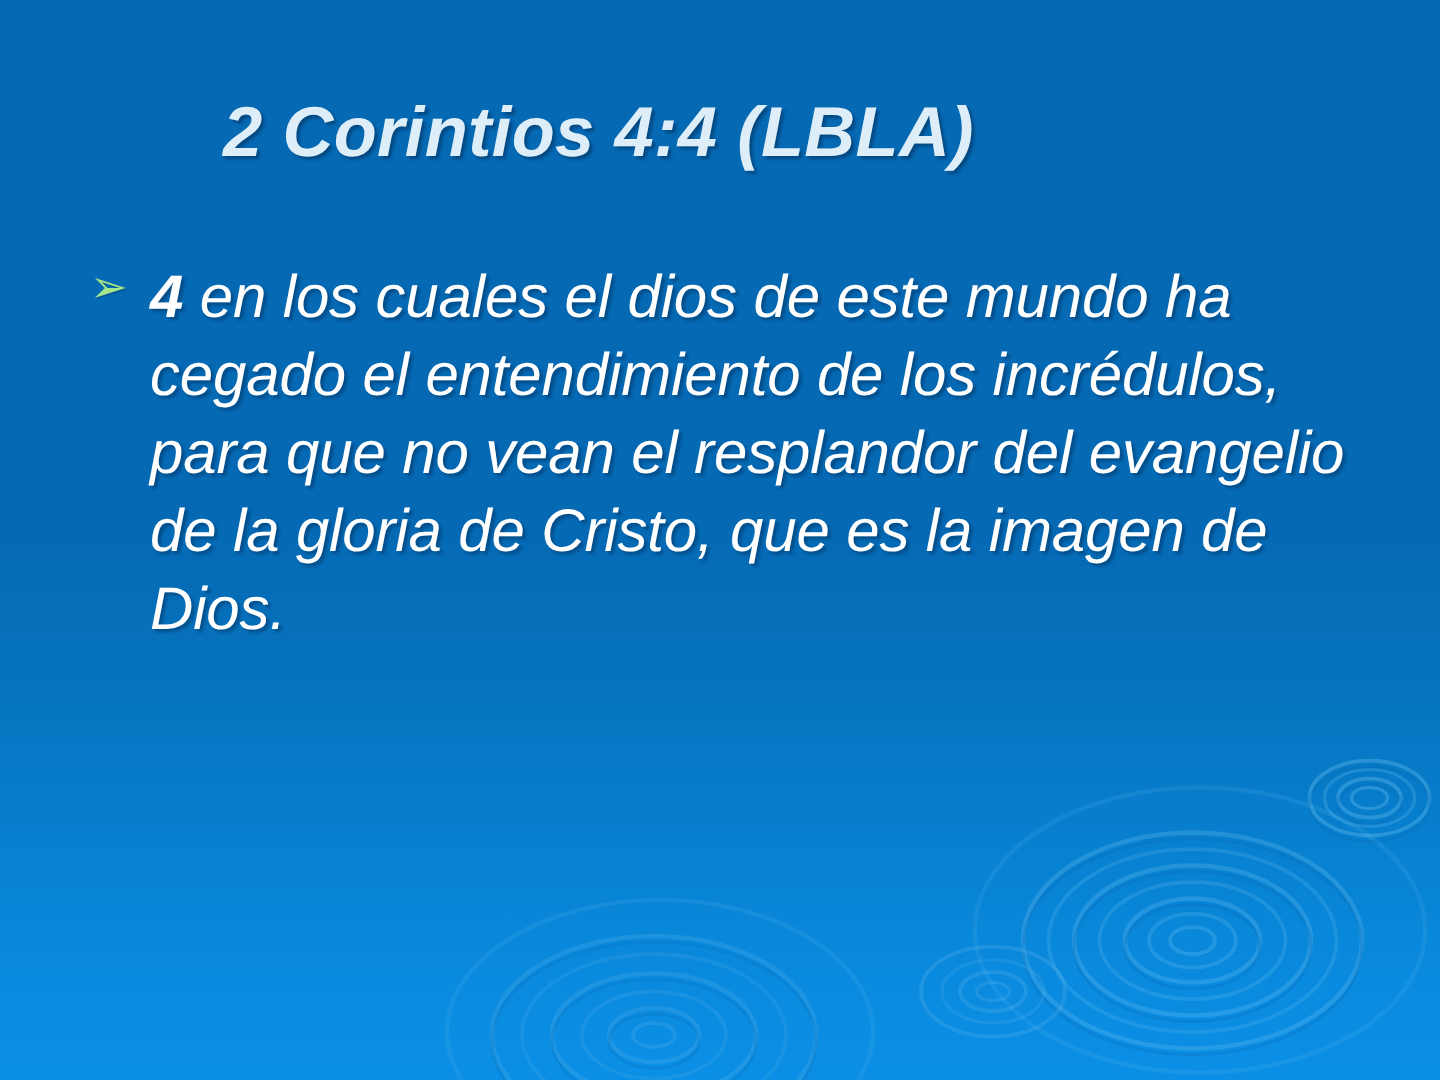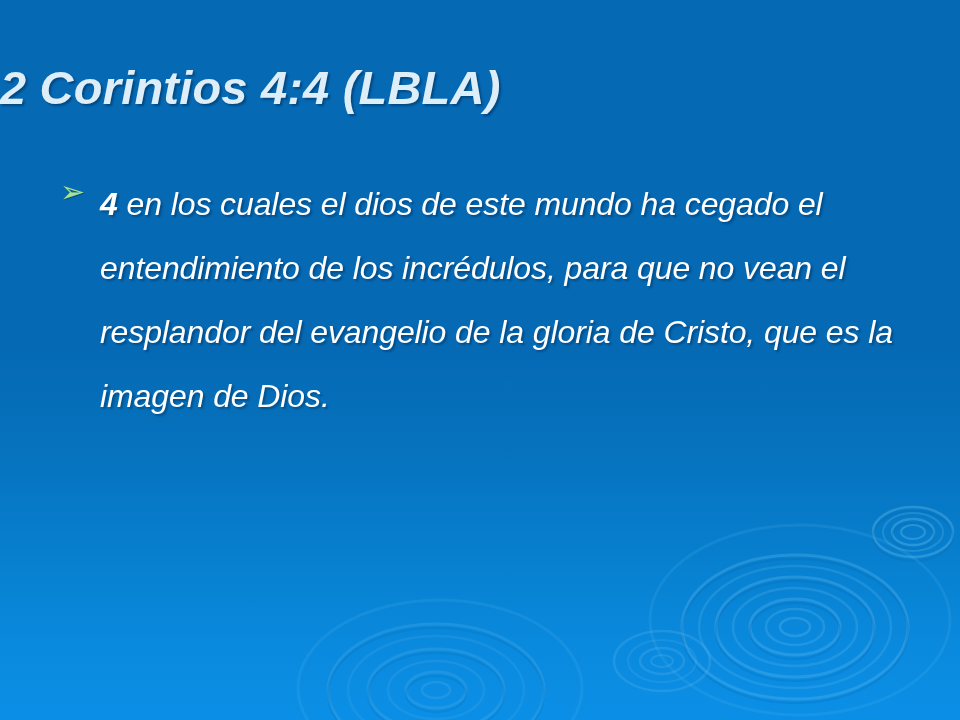--- a/index.html
+++ b/index.html
@@ -36,20 +36,21 @@
     width: 960px;
     height: 720px;
   }
 
   
   #title {
     position: absolute;
     top: 60px;
     left: 0;
     width: 798px;
+    text-align: center;
     font-size: 47px;
     font-style: italic;
     font-weight: bold;
     letter-spacing: 0.2px;
     color: #ddeef8;
     text-shadow: 2px 2px 2px rgba(0, 35, 70, 0.45);
     white-space: nowrap;
   }
 
   
@@ -70,22 +71,22 @@
     left: 4px;
     top: 5px;
     width: 30px;
     font-size: 30px;
     line-height: 1;
     color: #a6e68b;
     text-shadow: 1px 1px 1px rgba(0, 35, 70, 0.35);
   }
 
   .bullet-text {
-    font-size: 32px;
-    line-height: 64px;
+    font-size: 40px;
+    line-height: 52px;
     font-style: italic;
     color: #ffffff;
     text-shadow: 2px 2px 2px rgba(0, 35, 70, 0.40);
     letter-spacing: -0.1px;
   }
 
   .verse-num {
     font-weight: bold;
     font-style: italic;
   }

